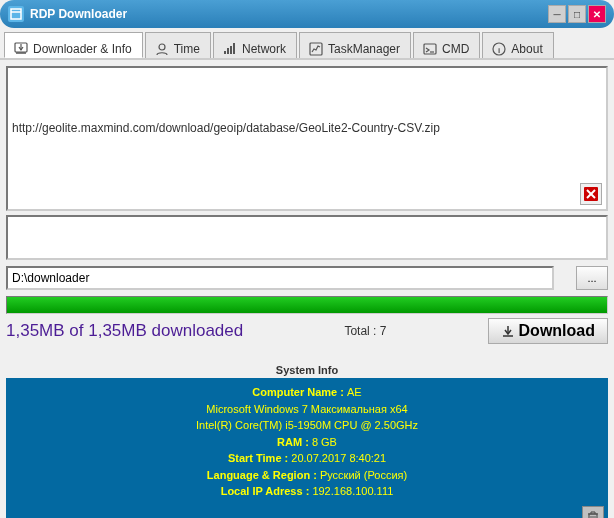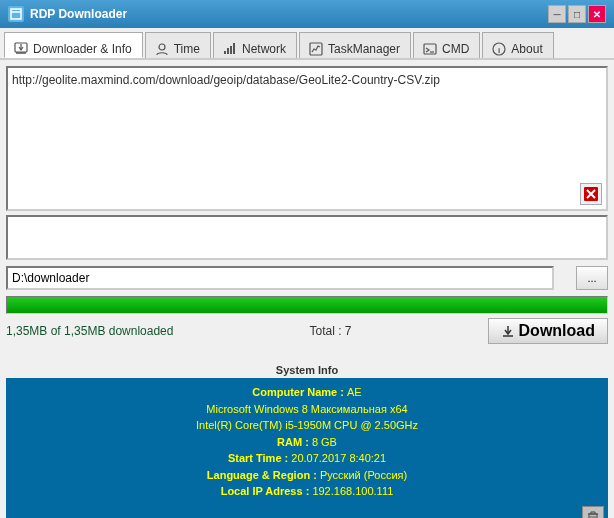--- a/index.html
+++ b/index.html
@@ -7,20 +7,21 @@
 
     .title-bar {
       background: linear-gradient(to bottom, #4a9fd4, #2a7fb8);
       height: 28px;
       display: flex;
       align-items: center;
       padding: 0 8px;
       color: white;
       font-size: 12px;
       font-weight: bold;
+      border-radius: 14px;
     }
     .title-bar-icon {
       width: 16px; height: 16px;
       margin-right: 6px;
       background: #5bb5e8;
       border-radius: 2px;
       display: flex; align-items: center; justify-content: center;
       font-size: 10px;
     }
     .title-bar-title { flex: 1; }
@@ -72,21 +73,21 @@
     .url-list {
       background: white;
       border: 2px inset #ccc;
       height: 145px;
       padding: 4px;
       font-size: 12px;
       color: #333;
       overflow-y: auto;
       position: relative;
     }
-    .url-item { line-height: 1.4; }
+    .url-item { line-height: 1.4; margin-top: 48px; }
     .delete-btn {
       position: absolute;
       bottom: 4px;
       right: 4px;
       width: 22px; height: 22px;
       background: #f0f0f0;
       border: 1px solid #aaa;
       display: flex; align-items: center; justify-content: center;
       cursor: pointer;
       font-size: 14px;
@@ -139,21 +140,21 @@
       background: linear-gradient(to bottom, #22cc22, #009900);
       width: 100%;
     }
 
     .status-row {
       display: flex;
       align-items: center;
       justify-content: space-between;
       margin-top: 4px;
     }
-    .status-text { font-size: 12px; color: #14532d; }
+    .status-text { font-size: 17px; color: #4c1d95; }
     .total-text { font-size: 12px; color: #333; }
     .download-btn {
       display: flex;
       align-items: center;
       gap: 4px;
       padding: 3px 12px;
       border: 1px solid #aaa;
       background: linear-gradient(to bottom, #fdfdfd, #d8d8d8);
       cursor: pointer;
       font-size: 16px;
@@ -306,21 +307,21 @@
         <line x1="2" y1="12" x2="12" y2="12" stroke="#333" stroke-width="1.5"></line>
       </svg>
       <span>Download</span>
     </button>
   </div>
 
   <div class="sysinfo-section">
     <div class="sysinfo-label">System Info</div>
     <div class="sysinfo-box">
       <span class="line"><strong>Computer Name : </strong><span>AE</span></span>
-      <span class="line">Microsoft Windows 8 Максимальная  x64</span>
+      <span class="line">Microsoft Windows 7 Максимальная  x64</span>
       <span class="line">Intel(R) Core(TM) i5-1950M CPU @ 2.50GHz</span>
       <span class="line"><strong>RAM : </strong><span>8 GB</span></span>
       <span class="line"><strong>Start Time : </strong><span>20.07.2017 8:40:21</span></span>
       <span class="line"><strong>Language &amp; Region : </strong><span>Русский (Россия)</span></span>
       <span class="line"><strong>Local IP Adress : </strong><span>192.168.100.111</span></span>
 
       <div class="sysinfo-trash">
         <svg width="14" height="14" viewBox="0 0 14 14">
           <rect x="3" y="4" width="8" height="9" fill="none" stroke="#555" stroke-width="1.2"></rect>
           <line x1="2" y1="4" x2="12" y2="4" stroke="#555" stroke-width="1.2"></line>

